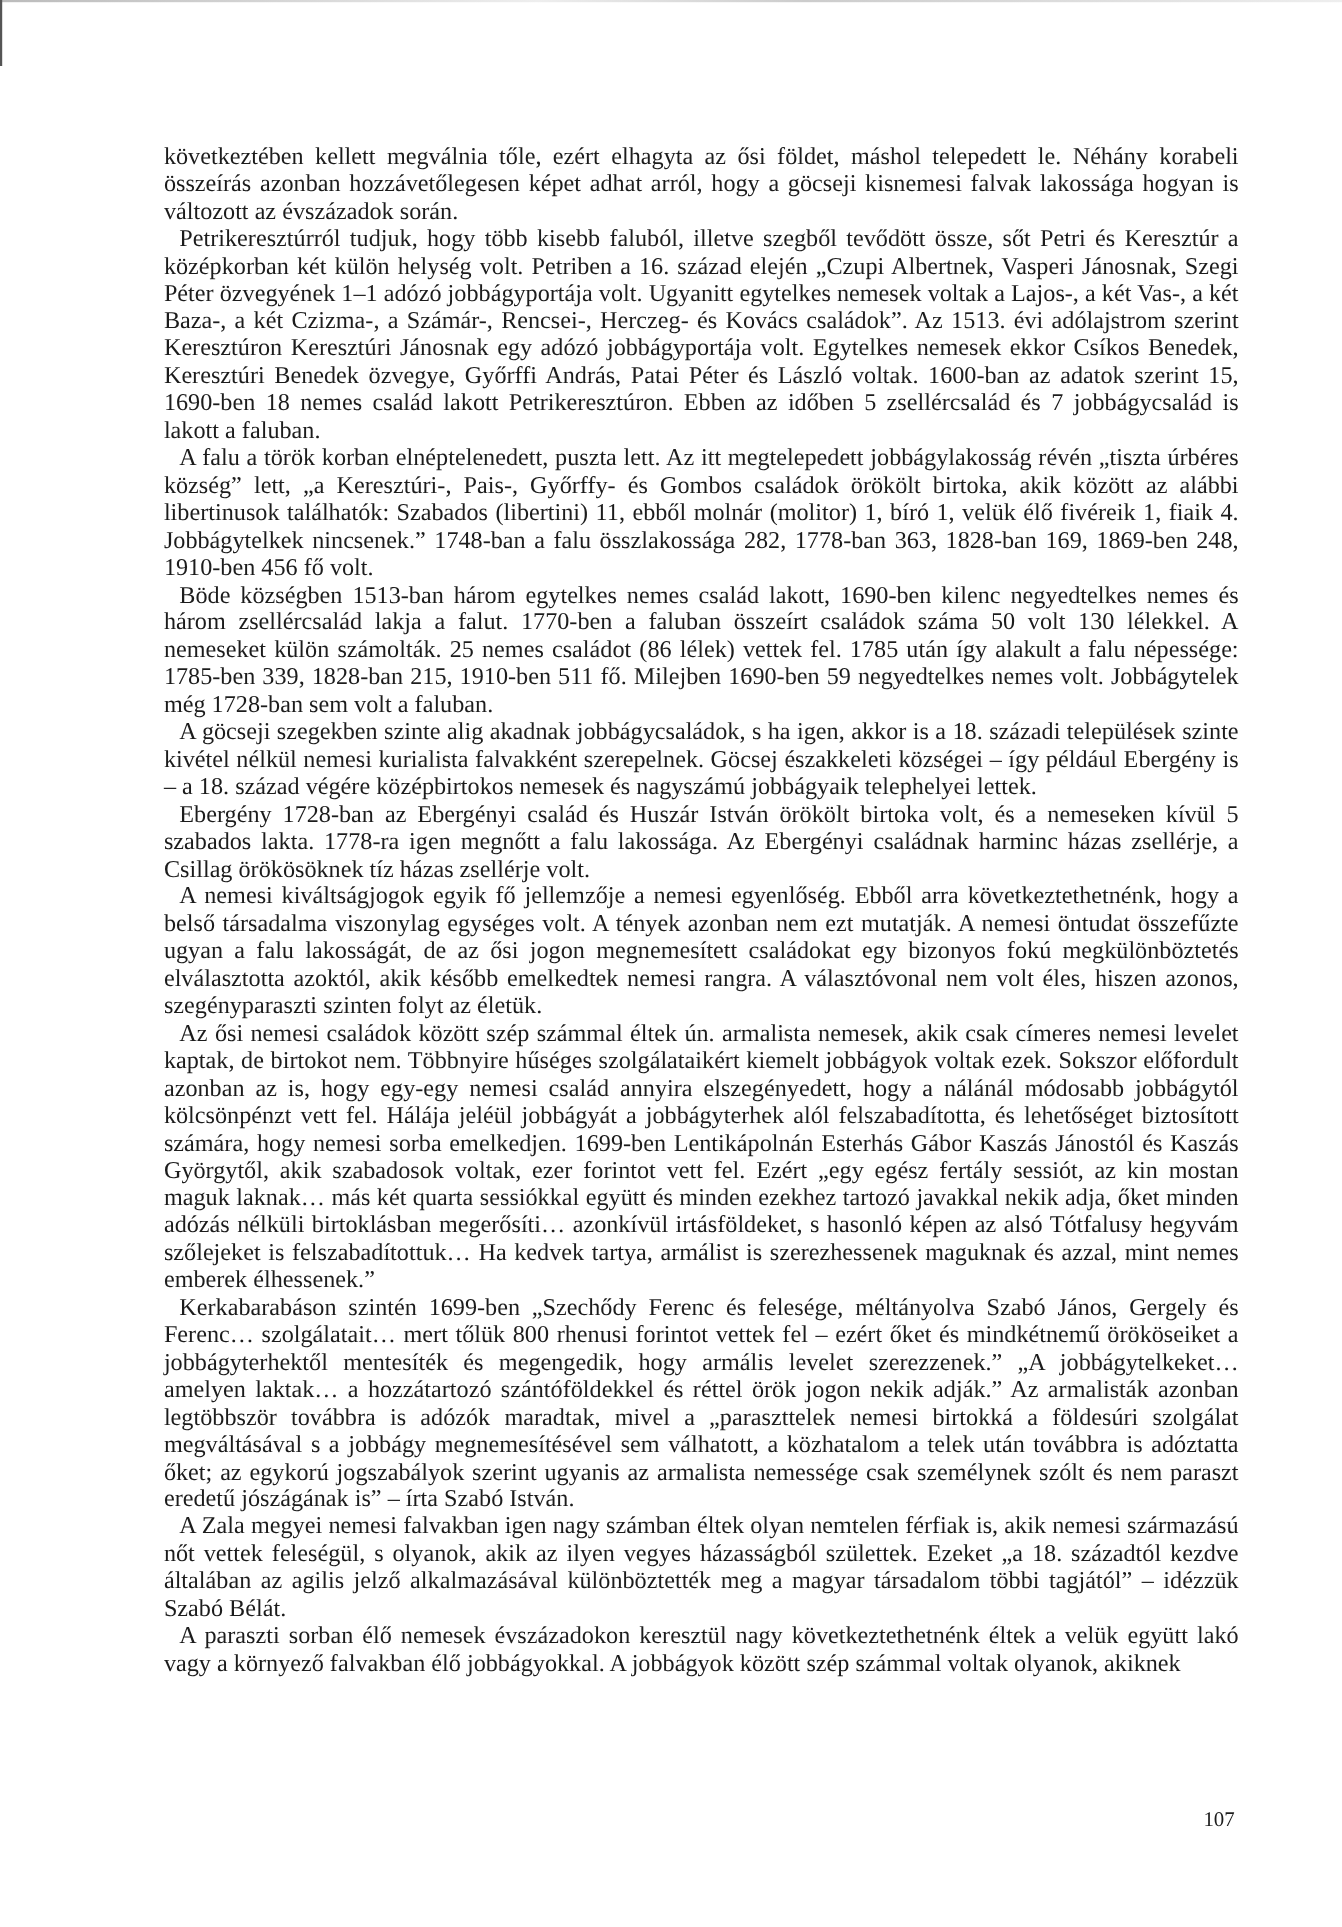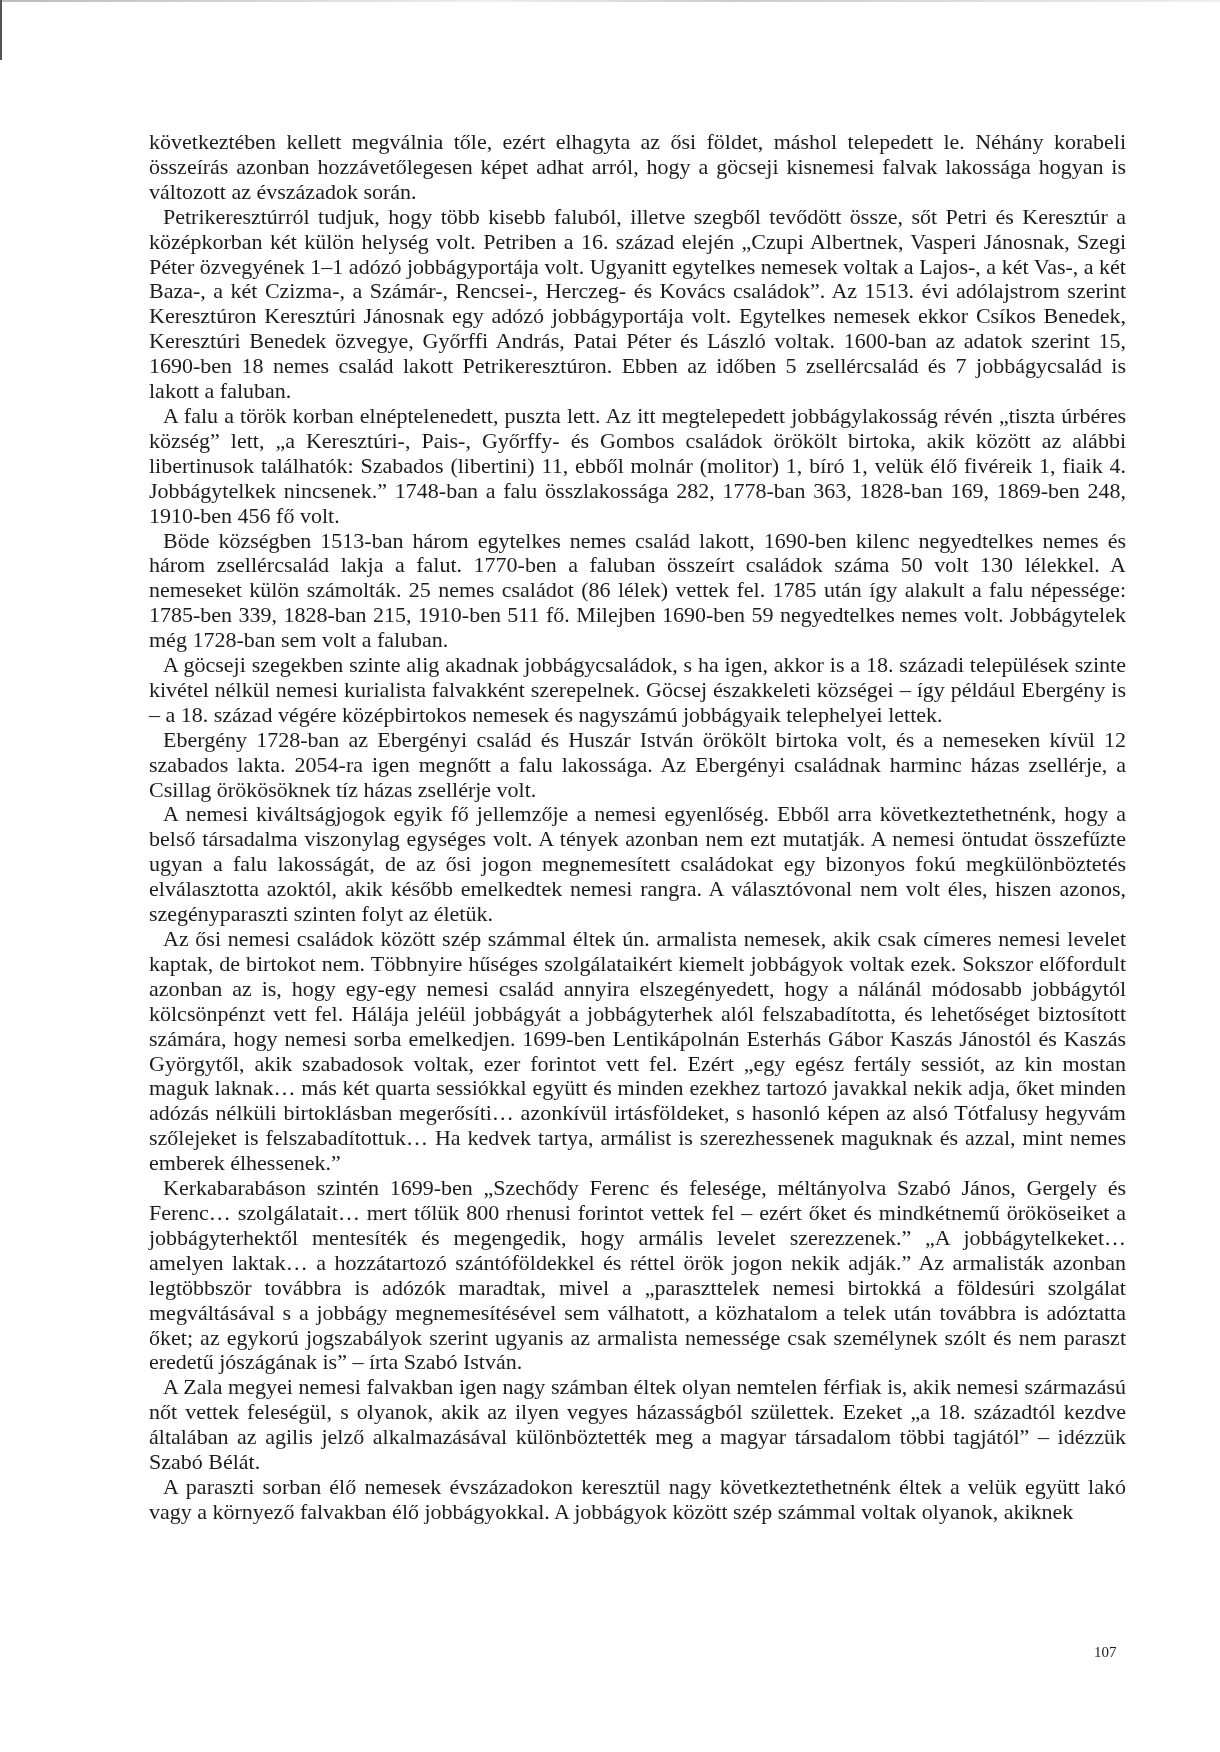--- a/index.html
+++ b/index.html
@@ -15,21 +15,21 @@
     text-align: justify;
     hyphens: manual;
     margin-top: 16px;
   }
   .page p { margin: 0; text-indent: 0; }
   .page p.indent { text-indent: 14px; font-family: Liberation Serif, serif; }
   .page-number {
     position: absolute;
     left: 1094px; top: 1644px;
     font-family: "Liberation Serif", "DejaVu Serif", serif;
-    font-size: 15px;
+    font-size: 19px;
     color: #1c1c1c;
   }
   .scan-edge {
     position: absolute; left: 0; top: 0; width: 2px; height: 60px; background: #555;
   }
   .scan-top {
     position: absolute; left: 0; top: 0; width: 1220px; height: 2px;
     background: linear-gradient(90deg, #bbb, #eee 40%, #ccc 60%, #eee);
   }
 </style>
@@ -38,21 +38,21 @@
 
 <div class="scan-top"></div>
 <div class="scan-edge"></div>
 
 <div class="page">
   <p>következtében kellett megválnia tőle, ezért elhagyta az ősi földet, máshol telepedett le. Néhány korabeli összeírás azonban hozzávetőlegesen képet adhat arról, hogy a göcseji kisnemesi falvak lakossága hogyan is változott az évszázadok során.</p>
   <p class="indent">Petrikeresztúrról tudjuk, hogy több kisebb faluból, illetve szegből tevődött össze, sőt Petri és Keresztúr a középkorban két külön helység volt. Petriben a 16. század elején „Czupi Albertnek, Vasperi Jánosnak, Szegi Péter özvegyének 1–1 adózó jobbágyportája volt. Ugyanitt egytelkes nemesek voltak a Lajos-, a két Vas-, a két Baza-, a két Czizma-, a Számár-, Rencsei-, Herczeg- és Kovács családok”. Az 1513. évi adólajstrom szerint Keresztúron Keresztúri Jánosnak egy adózó jobbágyportája volt. Egytelkes nemesek ekkor Csíkos Benedek, Keresztúri Benedek özvegye, Győrffi András, Patai Péter és László voltak. 1600-ban az adatok szerint 15, 1690-ben 18 nemes család lakott Petrikeresztúron. Ebben az időben 5 zsellércsalád és 7 jobbágycsalád is lakott a faluban.</p>
   <p class="indent">A falu a török korban elnéptelenedett, puszta lett. Az itt megtelepedett jobbágylakosság révén „tiszta úrbéres község” lett, „a Keresztúri-, Pais-, Győrffy- és Gombos családok örökölt birtoka, akik között az alábbi libertinusok találhatók: Szabados (libertini) 11, ebből molnár (molitor) 1, bíró 1, velük élő fivéreik 1, fiaik 4. Jobbágytelkek nincsenek.” 1748-ban a falu összlakossága 282, 1778-ban 363, 1828-ban 169, 1869-ben 248, 1910-ben 456 fő volt.</p>
   <p class="indent">Böde községben 1513-ban három egytelkes nemes család lakott, 1690-ben kilenc negyedtelkes nemes és három zsellércsalád lakja a falut. 1770-ben a faluban összeírt családok száma 50 volt 130 lélekkel. A nemeseket külön számolták. 25 nemes családot (86 lélek) vettek fel. 1785 után így alakult a falu népessége: 1785-ben 339, 1828-ban 215, 1910-ben 511 fő. Milejben 1690-ben 59 negyedtelkes nemes volt. Jobbágytelek még 1728-ban sem volt a faluban.</p>
   <p class="indent">A göcseji szegekben szinte alig akadnak jobbágycsaládok, s ha igen, akkor is a 18. századi települések szinte kivétel nélkül nemesi kurialista falvakként szerepelnek. Göcsej északkeleti községei – így például Ebergény is – a 18. század végére középbirtokos nemesek és nagyszámú jobbágyaik telephelyei lettek.</p>
-  <p class="indent">Ebergény 1728-ban az Ebergényi család és Huszár István örökölt birtoka volt, és a nemeseken kívül 12 szabados lakta. 2054-ra igen megnőtt a falu lakossága. Az Ebergényi családnak harminc házas zsellérje, a Csillag örökösöknek tíz házas zsellérje volt.</p>
+  <p class="indent">Ebergény 1728-ban az Ebergényi család és Huszár István örökölt birtoka volt, és a nemeseken kívül 5 szabados lakta. 1778-ra igen megnőtt a falu lakossága. Az Ebergényi családnak harminc házas zsellérje, a Csillag örökösöknek tíz házas zsellérje volt.</p>
   <p class="indent">A nemesi kiváltságjogok egyik fő jellemzője a nemesi egyenlőség. Ebből arra következtethetnénk, hogy a belső társadalma viszonylag egységes volt. A tények azonban nem ezt mutatják. A nemesi öntudat összefűzte ugyan a falu lakosságát, de az ősi jogon megnemesített családokat egy bizonyos fokú megkülönböztetés elválasztotta azoktól, akik később emelkedtek nemesi rangra. A választóvonal nem volt éles, hiszen azonos, szegényparaszti szinten folyt az életük.</p>
   <p class="indent">Az ősi nemesi családok között szép számmal éltek ún. armalista nemesek, akik csak címeres nemesi levelet kaptak, de birtokot nem. Többnyire hűséges szolgálataikért kiemelt jobbágyok voltak ezek. Sokszor előfordult azonban az is, hogy egy-egy nemesi család annyira elszegényedett, hogy a nálánál módosabb jobbágytól kölcsönpénzt vett fel. Hálája jeléül jobbágyát a jobbágyterhek alól felszabadította, és lehetőséget biztosított számára, hogy nemesi sorba emelkedjen. 1699-ben Lentikápolnán Esterhás Gábor Kaszás Jánostól és Kaszás Györgytől, akik szabadosok voltak, ezer forintot vett fel. Ezért „egy egész fertály sessiót, az kin mostan maguk laknak… más két quarta sessiókkal együtt és minden ezekhez tartozó javakkal nekik adja, őket minden adózás nélküli birtoklásban megerősíti… azonkívül irtásföldeket, s hasonló képen az alsó Tótfalusy hegyvám szőlejeket is felszabadítottuk… Ha kedvek tartya, armálist is szerezhessenek maguknak és azzal, mint nemes emberek élhessenek.”</p>
   <p class="indent">Kerkabarabáson szintén 1699-ben „Szechődy Ferenc és felesége, méltányolva Szabó János, Gergely és Ferenc… szolgálatait… mert tőlük 800 rhenusi forintot vettek fel – ezért őket és mindkétnemű örököseiket a jobbágyterhektől mentesíték és megengedik, hogy armális levelet szerezzenek.” „A jobbágytelkeket… amelyen laktak… a hozzátartozó szántóföldekkel és réttel örök jogon nekik adják.” Az armalisták azonban legtöbbször továbbra is adózók maradtak, mivel a „paraszttelek nemesi birtokká a földesúri szolgálat megváltásával s a jobbágy megnemesítésével sem válhatott, a közhatalom a telek után továbbra is adóztatta őket; az egykorú jogszabályok szerint ugyanis az armalista nemessége csak személynek szólt és nem paraszt eredetű jószágának is” – írta Szabó István.</p>
   <p class="indent">A Zala megyei nemesi falvakban igen nagy számban éltek olyan nemtelen férfiak is, akik nemesi származású nőt vettek feleségül, s olyanok, akik az ilyen vegyes házasságból születtek. Ezeket „a 18. századtól kezdve általában az agilis jelző alkalmazásával különböztették meg a magyar társadalom többi tagjától” – idézzük Szabó Bélát.</p>
   <p class="indent">A paraszti sorban élő nemesek évszázadokon keresztül nagy következtethetnénk éltek a velük együtt lakó vagy a környező falvakban élő jobbágyokkal. A jobbágyok között szép számmal voltak olyanok, akiknek</p>
 </div>
 
 <div class="page-number">107</div>
 
 </body></html>

